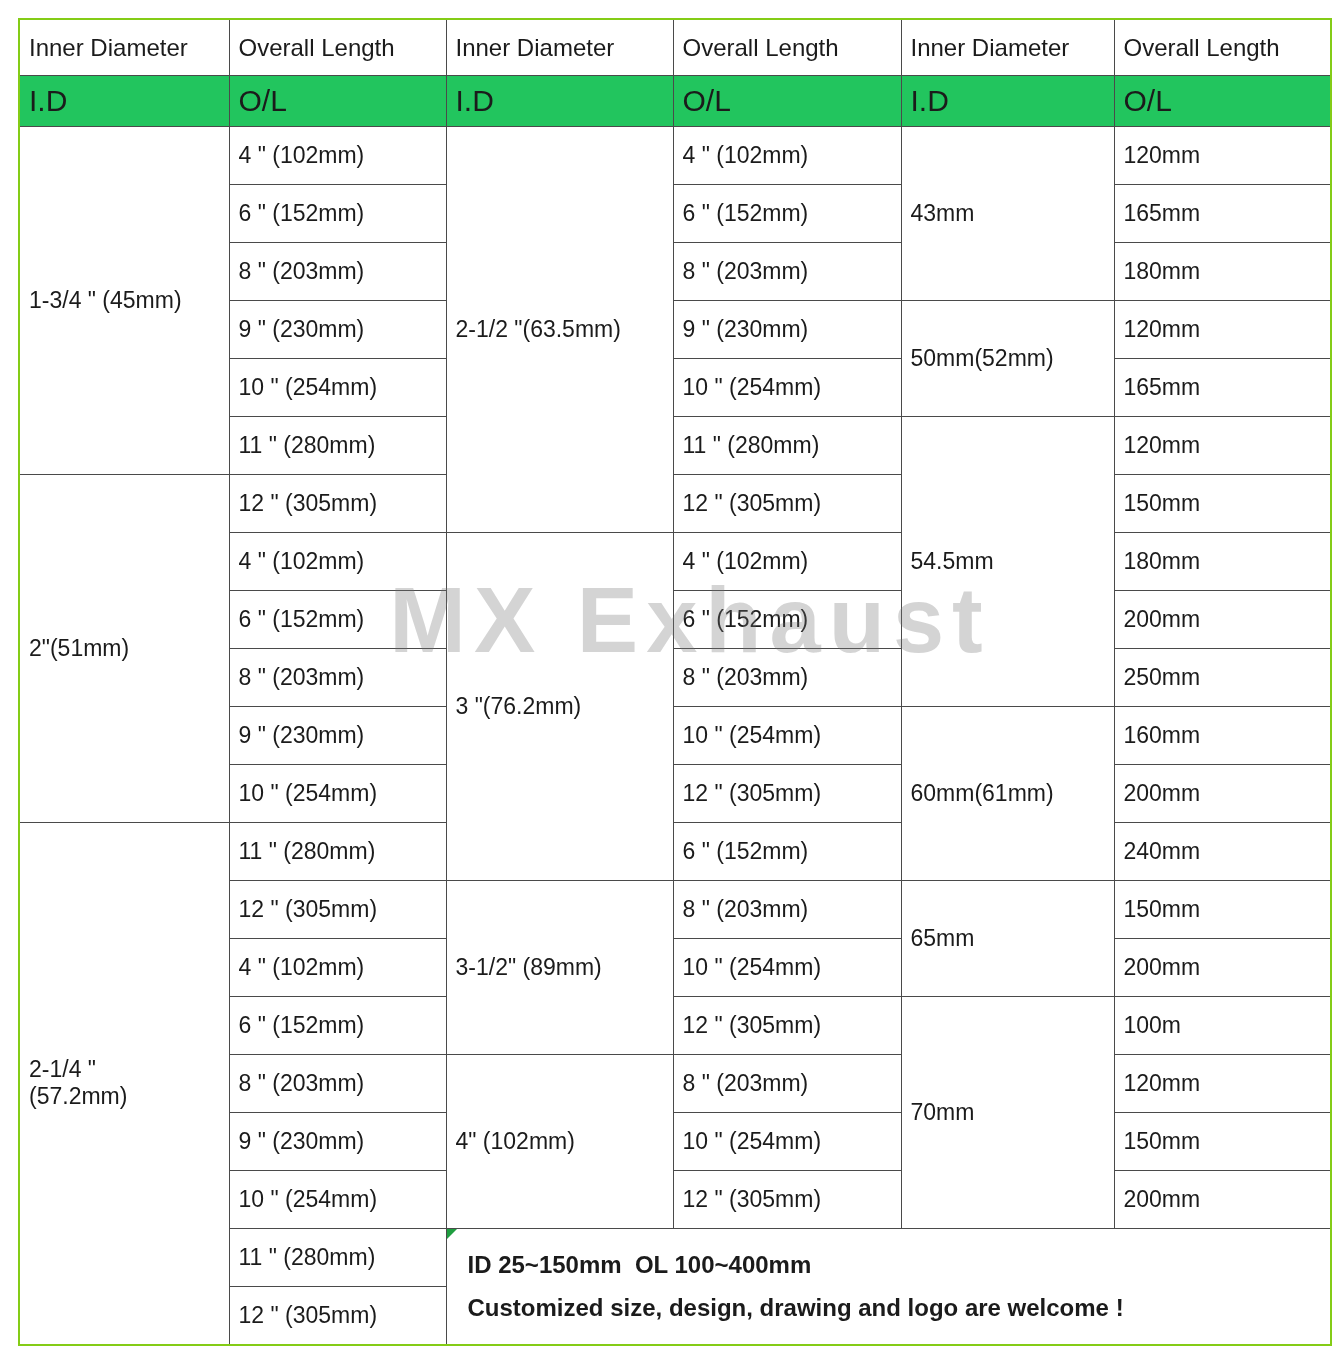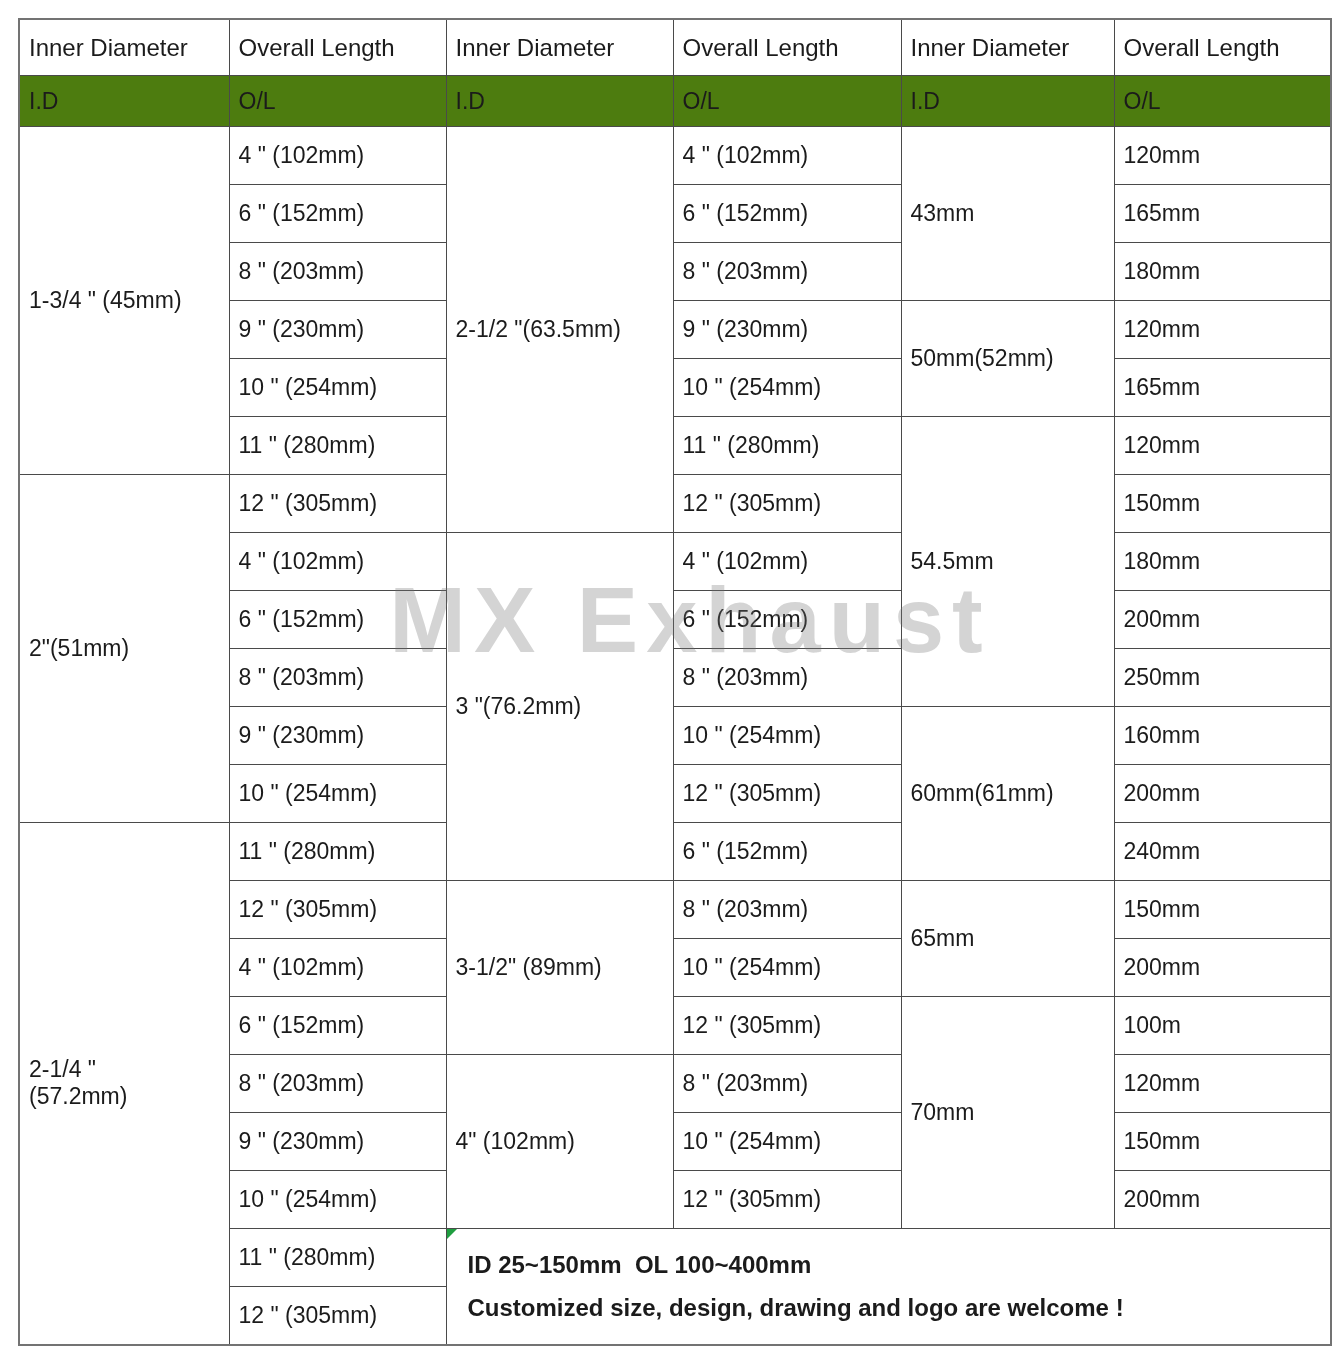--- a/index.html
+++ b/index.html
@@ -3,32 +3,32 @@
 <meta charset="utf-8">
 <style>
   html,body { margin:0; padding:0; }
   body {
     width:1344px; height:1365px; background:#ffffff; position:relative;
     font-family:"Liberation Sans", sans-serif; color:#1b1b1b; overflow:hidden;
   }
   #spec-table {
     position:absolute; left:18px; top:18px;
     border-collapse:collapse; table-layout:fixed;
-    border:2px solid #737373;
+    border:2px solid #84cc16;
   }
   #spec-table th, #spec-table td {
     border:1px solid #4a4a4a;
     text-align:left; vertical-align:middle;
     padding:0 4px 0 9px;
     background:#ffffff;
     font-weight:400;
     overflow:hidden;
   }
   #spec-table th.h1 { font-size:24px; height:55px; }
-  #spec-table th.h2 { font-size:23px; height:50px; background:#4d7c0f; }
+  #spec-table th.h2 { font-size:30px; height:50px; background:#22c55e; }
   #spec-table tr.body-row { height:58px; }
   #spec-table td { font-size:23px; }
   #spec-table td.id-cell { white-space:pre-line; }
   #spec-table td.note-cell {
     padding-left:21px; font-weight:700; font-size:24px; vertical-align:middle;margin-top:44px;
   }
   #spec-table td.note-cell div { white-space:pre-wrap; line-height:1.8; }
   .corner-marker {
     position:absolute; left:0; top:0; width:0; height:0;
     border-top:10px solid #1f9e40; border-right:10px solid transparent;

